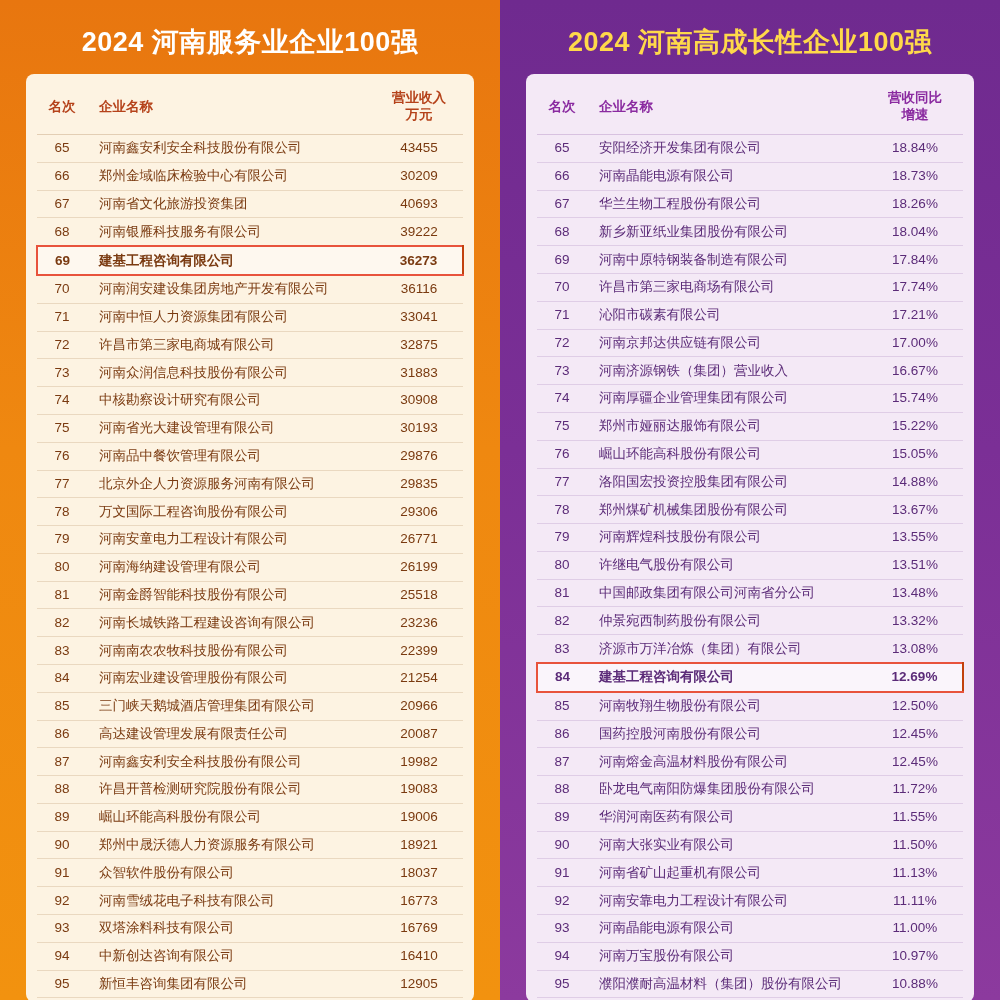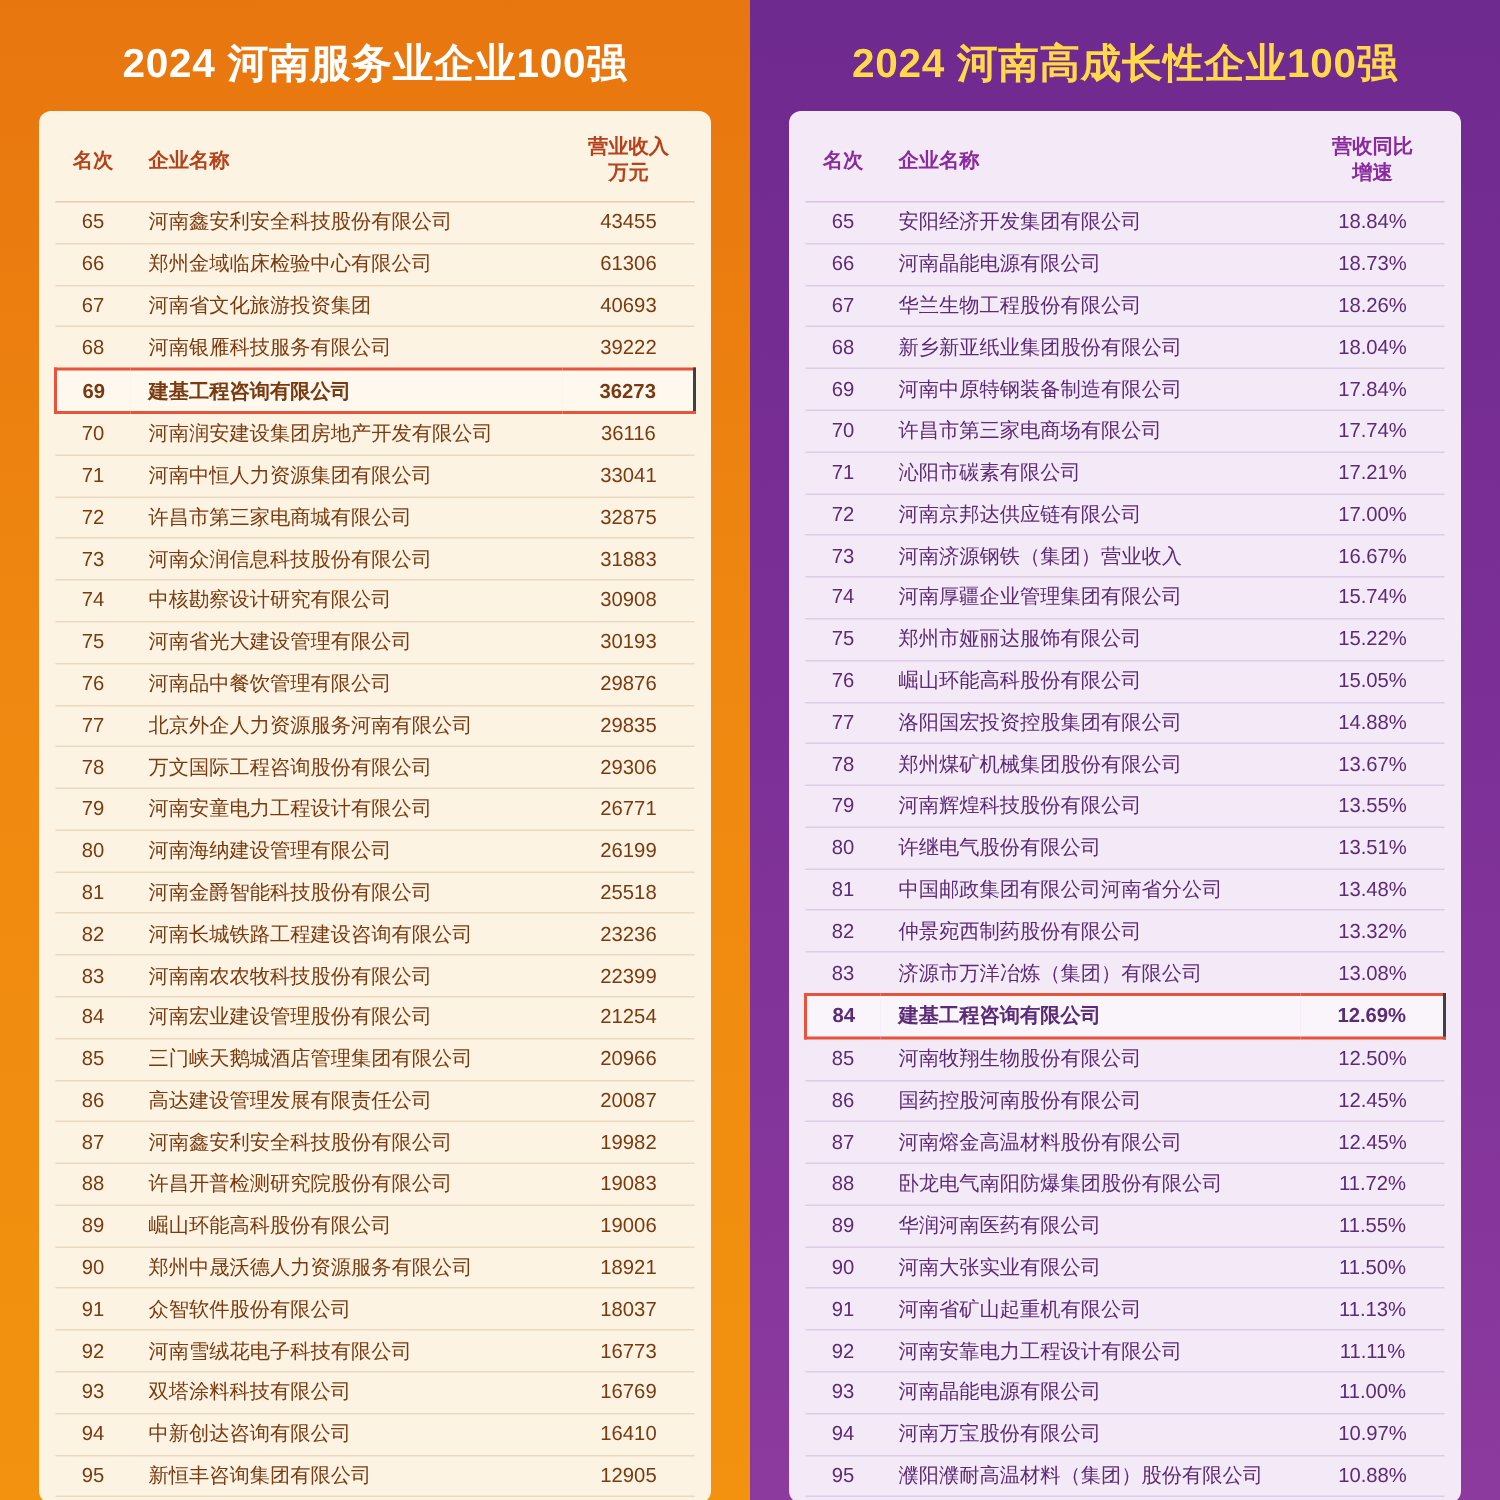--- a/index.html
+++ b/index.html
@@ -97,21 +97,21 @@
     border-bottom: 2px solid #e8533c;
     background: rgba(255,255,255,0.45);
     font-weight: bold;
   }
   tr.highlight td:first-child {
     border-left: 2px solid #e8533c;
     border-top-left-radius: 4px;
     border-bottom-left-radius: 4px;
   }
   tr.highlight td:last-child {
-    border-right: 2px solid #404040;
+    border-right: 2px solid #c2410c;
     border-top-right-radius: 4px;
     border-bottom-right-radius: 4px;
   }
   .panel-right tr.highlight td {
     background: rgba(255,255,255,0.55);
   }
 </style>
 </head>
 <body>
 
@@ -133,21 +133,21 @@
         </thead>
         <tbody>
             <tr class="rowsep">
               <td class="col-rank">65</td>
               <td class="col-name">河南鑫安利安全科技股份有限公司</td>
               <td class="col-val">43455</td>
             </tr>
             <tr class="rowsep">
               <td class="col-rank">66</td>
               <td class="col-name">郑州金域临床检验中心有限公司</td>
-              <td class="col-val">61306</td>
+              <td class="col-val">30209</td>
             </tr>
             <tr class="rowsep">
               <td class="col-rank">67</td>
               <td class="col-name">河南省文化旅游投资集团</td>
               <td class="col-val">40693</td>
             </tr>
             <tr class="rowsep">
               <td class="col-rank">68</td>
               <td class="col-name">河南银雁科技服务有限公司</td>
               <td class="col-val">39222</td>

